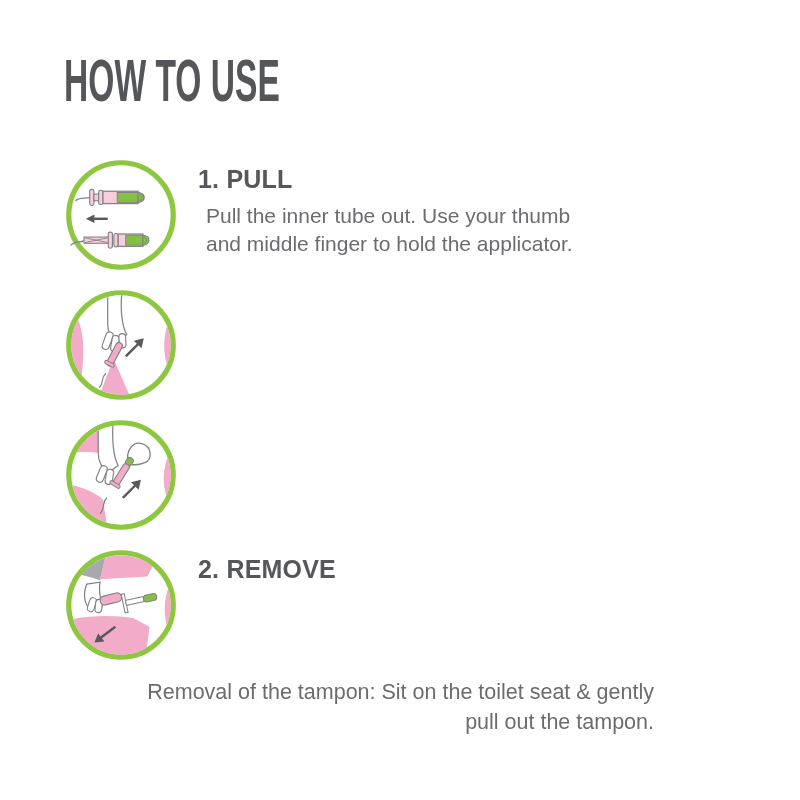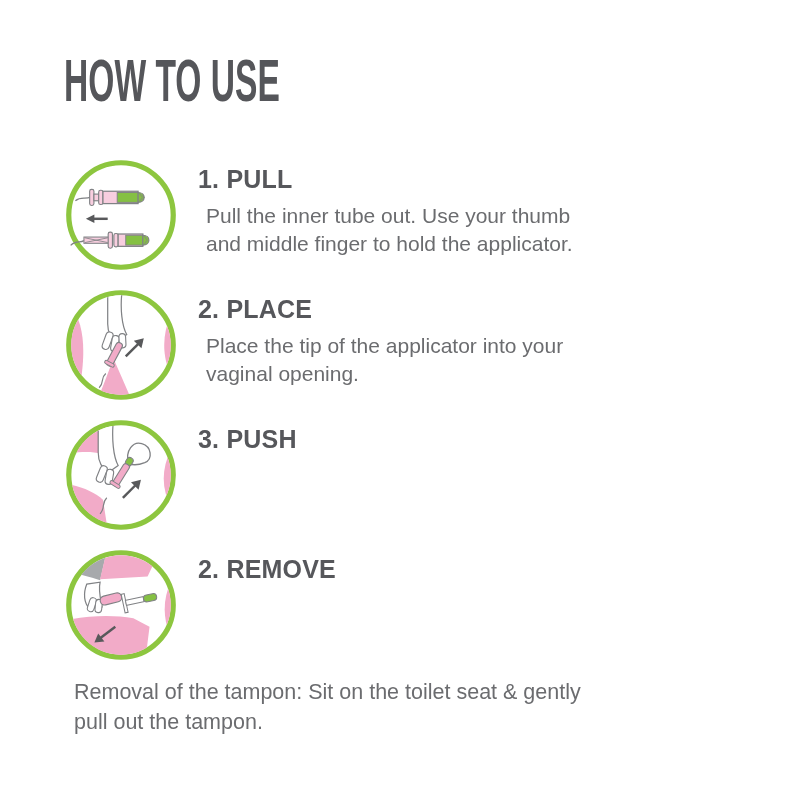--- a/index.html
+++ b/index.html
@@ -57,20 +57,21 @@
     max-width: 460px;
     white-space: pre-line;
   }
   .footer-note {
     margin: 16px 0 0 10px;
     font-size: 21.5px;
     line-height: 1.38;
     color: #6b6c6f;
     max-width: 580px;
     white-space: pre-line;
+    text-align: right;
   }
   svg .outline { stroke: #808285; fill: none; }
 </style>
 </head>
 <body>
 
 <div class="page">
 
   <h1 class="title">HOW TO USE</h1>
 
@@ -139,25 +140,20 @@
             <rect x="48.5" y="56" width="7" height="27" rx="3.4" fill="#F2ABC8" stroke="#808285" stroke-width="1.2"></rect>
             <rect x="46.5" y="79" width="11" height="3.6" rx="1.8" fill="#F2ABC8" stroke="#808285" stroke-width="1"></rect>
           </g>
           <path class="outline" stroke-width="1.3" d="M44 90 C 38 95 43 99 37 105"></path>
           <g>
             <path d="M65 72 L79 58" stroke="#58595B" stroke-width="2.6" fill="none"></path>
             <polygon points="84,53 73.5,55.5 81.5,63.5" fill="#58595B"></polygon>
           </g>
         </g>
       </svg>
-      <div class="step-text">
-        <h2 class="step-heading">2. PLACE</h2>
-        <p class="step-desc">Place the tip of the applicator into your
-vaginal opening.</p>
-      </div>
     </div>
 
     <div class="step">
       <svg class="step-icon" viewBox="0 0 120 120">
         <defs>
             <clipPath id="clip3">
               <circle cx="60" cy="60" r="52.5"></circle>
             </clipPath>
           </defs>
         <circle cx="60" cy="60" r="55" fill="#ffffff" stroke="#8DC63F" stroke-width="5.5"></circle>
@@ -179,21 +175,20 @@
             <rect x="54" y="70" width="12" height="3.6" rx="1.8" fill="#F2ABC8" stroke="#808285" stroke-width="1"></rect>
           </g>
           <path class="outline" stroke-width="1.3" d="M45 84 C 39 90 44 94 38 101"></path>
           <g>
             <path d="M62 84 L76 70" stroke="#58595B" stroke-width="2.6" fill="none"></path>
             <polygon points="81,65 70.5,67.5 78.5,75.5" fill="#58595B"></polygon>
           </g>
         </g>
       </svg>
       <div class="step-text">
-        <h2 class="step-heading">3. PUSH</h2>
       </div>
     </div>
 
     <div class="step">
       <svg class="step-icon" viewBox="0 0 120 120">
         <defs>
             <clipPath id="clip4">
               <circle cx="60" cy="60" r="52.5"></circle>
             </clipPath>
           </defs>

